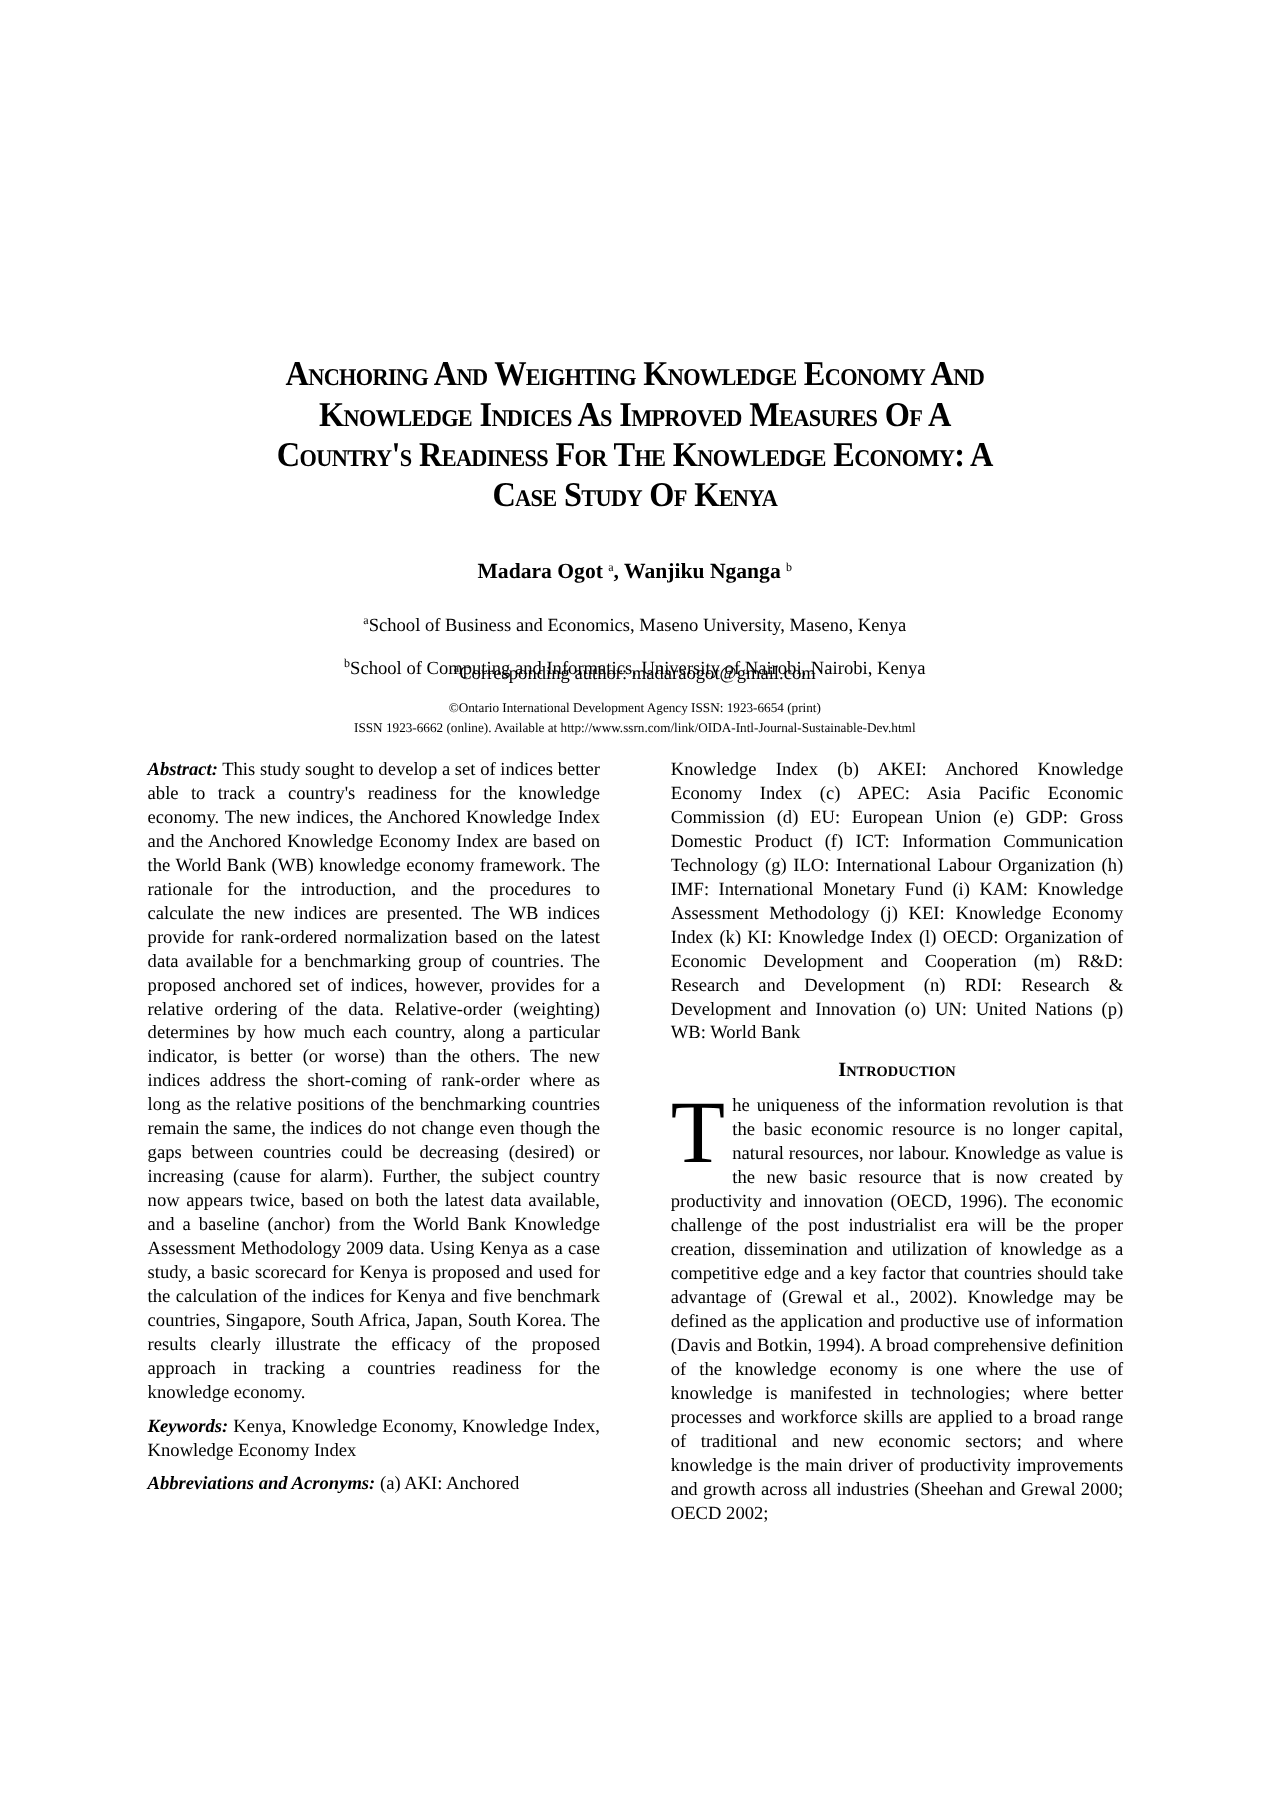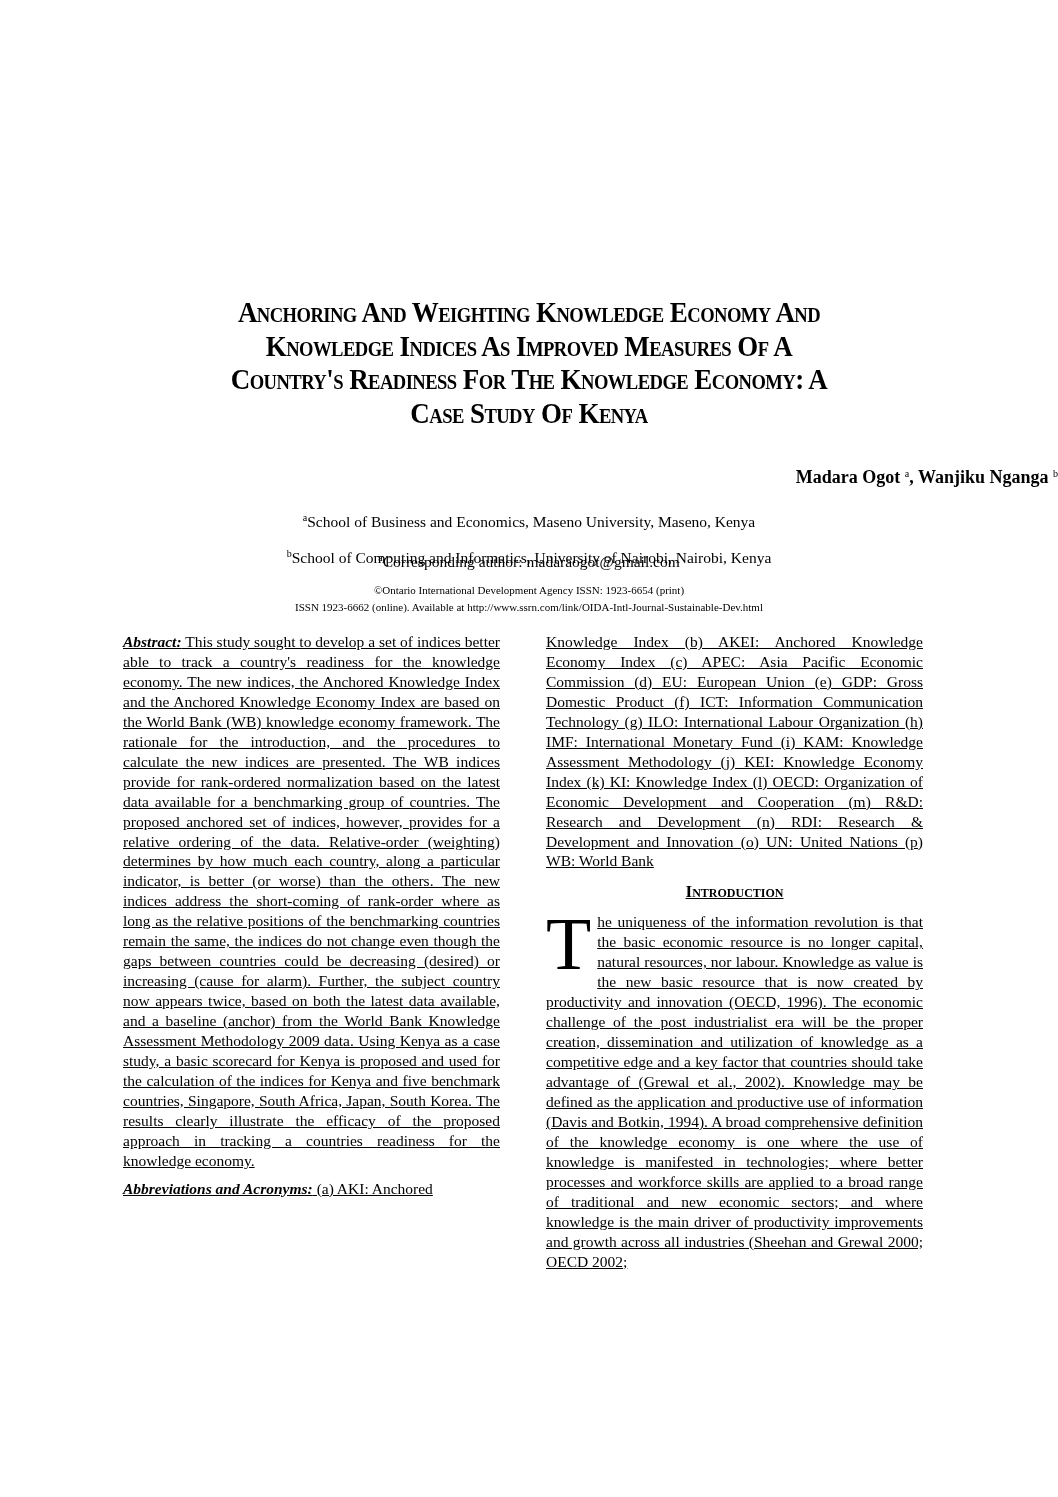--- a/index.html
+++ b/index.html
@@ -1,30 +1,30 @@
 <!DOCTYPE html>
 <html><head>
 <meta charset="utf-8">
 <style>
   html, body { margin: 0; padding: 0; background: #ffffff; }
   body { width: 1058px; height: 1497px; position: relative; overflow: hidden;
          font-family: "Liberation Serif", "DejaVu Serif", serif; color: #000; }
   .title { position: absolute; left: 100px; top: 296px; width: 858px; text-align: center;
            font-weight: bold; font-size: 29px; line-height: 33.5px; font-variant: small-caps;
            letter-spacing: -0.6px; transform: scaleX(0.93); transform-origin: center top; }
-  .authors { position: absolute; left: 0; top: 463px; width: 1058px; text-align: right;
+  .authors { position: absolute; left: 0; top: 463px; width: 1058px; text-align: center;
              font-weight: bold; font-size: 18px; line-height: 22px; }
   .authors sup, .affil sup { font-size: 10px; vertical-align: 6px; font-weight: normal; }
   .affil { position: absolute; left: 0; width: 1058px; text-align: center; font-size: 15.5px; line-height: 20px; margin-top: 18px; }
   .pub { position: absolute; left: 0; width: 1058px; text-align: center; font-size: 11px; line-height: 14px; margin-top: 12px; }
   .col { position: absolute; top: 632px; width: 377px; font-size: 15.5px; line-height: 19.95px;
          text-align: justify; }
   .col-left { left: 123px; }
-  .col-right { left: 546px; }
-  .col p { margin: 0; text-decoration: underline; }
+  .col-right { left: 559px; }
+  .col p { margin: 0; }
   .lbl { font-weight: bold; font-style: italic; }
   .kw { margin-top: 8px !important; }
   .abbr { margin-top: 8px !important; }
   .heading { text-align: center; font-weight: bold; font-variant: small-caps; font-size: 17px;
              margin: 11px 0 10px 0 !important; }
   .dropcap { float: left; font-size: 74px; line-height: 56px; height: 60px; margin: 2px 6px 0 0;
              padding-top: 2px; font-family: "Liberation Serif", serif; }
 </style>
 </head>
 <body>
@@ -51,20 +51,21 @@
 </div>
 <div class="affil" style="top:530px;">
   <sup>a</sup><span>Corresponding author: madaraogot@gmail.com</span>
 </div>
 
 <div class="pub" style="top:571px;">©Ontario International Development Agency ISSN: 1923-6654 (print)</div>
 <div class="pub" style="top:588px;">ISSN 1923-6662 (online). Available at http://www.ssrn.com/link/OIDA-Intl-Journal-Sustainable-Dev.html</div>
 
 <div class="col col-left">
   <p><span class="lbl">Abstract:</span><span> This study sought to develop a set of indices better able to track a country's readiness for the knowledge economy.  The new indices, the Anchored Knowledge Index and the Anchored Knowledge Economy Index are based on the World Bank (WB) knowledge economy framework.  The rationale for the introduction, and the procedures to calculate the new indices are presented.  The WB indices provide for rank-ordered normalization based on the latest data available for a benchmarking group of countries.  The proposed anchored set of indices, however, provides for a relative ordering of the data. Relative-order (weighting) determines by how much each country, along a particular indicator, is better (or worse) than the others.  The new indices address the short-coming of rank-order where as long as the relative positions of the benchmarking countries remain the same, the indices do not change even though the gaps between countries could be decreasing (desired) or increasing (cause for alarm). Further, the subject country now appears twice, based on both the latest data available, and a baseline (anchor) from the World Bank Knowledge Assessment Methodology 2009 data. Using Kenya as a case study, a basic scorecard for Kenya is proposed and used for the calculation of the indices for Kenya and five benchmark countries,  Singapore, South Africa, Japan, South Korea.  The results clearly illustrate the efficacy of the proposed approach in tracking a countries readiness for the knowledge economy.</span></p>
+  <p class="kw"><span class="lbl">Keywords:</span><span> Kenya, Knowledge Economy, Knowledge Index, Knowledge Economy Index</span></p>
   <p class="abbr"><span class="lbl">Abbreviations and Acronyms:</span><span> (a) AKI: Anchored</span></p>
 </div>
 
 <div class="col col-right">
   <p>Knowledge Index (b) AKEI: Anchored Knowledge Economy Index (c) APEC: Asia Pacific Economic Commission (d) EU: European Union (e) GDP: Gross Domestic Product (f) ICT: Information Communication Technology (g) ILO: International Labour Organization (h) IMF: International Monetary Fund (i) KAM: Knowledge Assessment Methodology (j) KEI: Knowledge Economy Index (k) KI: Knowledge Index (l) OECD: Organization of Economic Development and Cooperation (m) R&amp;D: Research and Development (n) RDI: Research &amp; Development and Innovation (o) UN: United Nations (p) WB: World Bank</p>
   <p class="heading">Introduction</p>
   <p><span class="dropcap">T</span><span>he uniqueness of the information revolution is that the basic economic resource is no longer capital, natural resources, nor labour. Knowledge as value is the new basic resource that is now created by productivity and innovation (OECD, 1996).  The economic challenge of the post industrialist era will be the proper creation, dissemination and utilization of knowledge as a competitive edge and a key factor that countries should take advantage of (Grewal et al., 2002). Knowledge may be defined as the application and productive use of information (Davis and Botkin, 1994).   A broad comprehensive definition of the knowledge economy is one where the use of knowledge is manifested in technologies; where better processes and workforce skills are applied to a broad range of traditional and new economic sectors; and where knowledge is the main driver of productivity improvements and growth across all industries (Sheehan and Grewal 2000; OECD 2002;</span></p>
 </div>
 
 </body></html>

